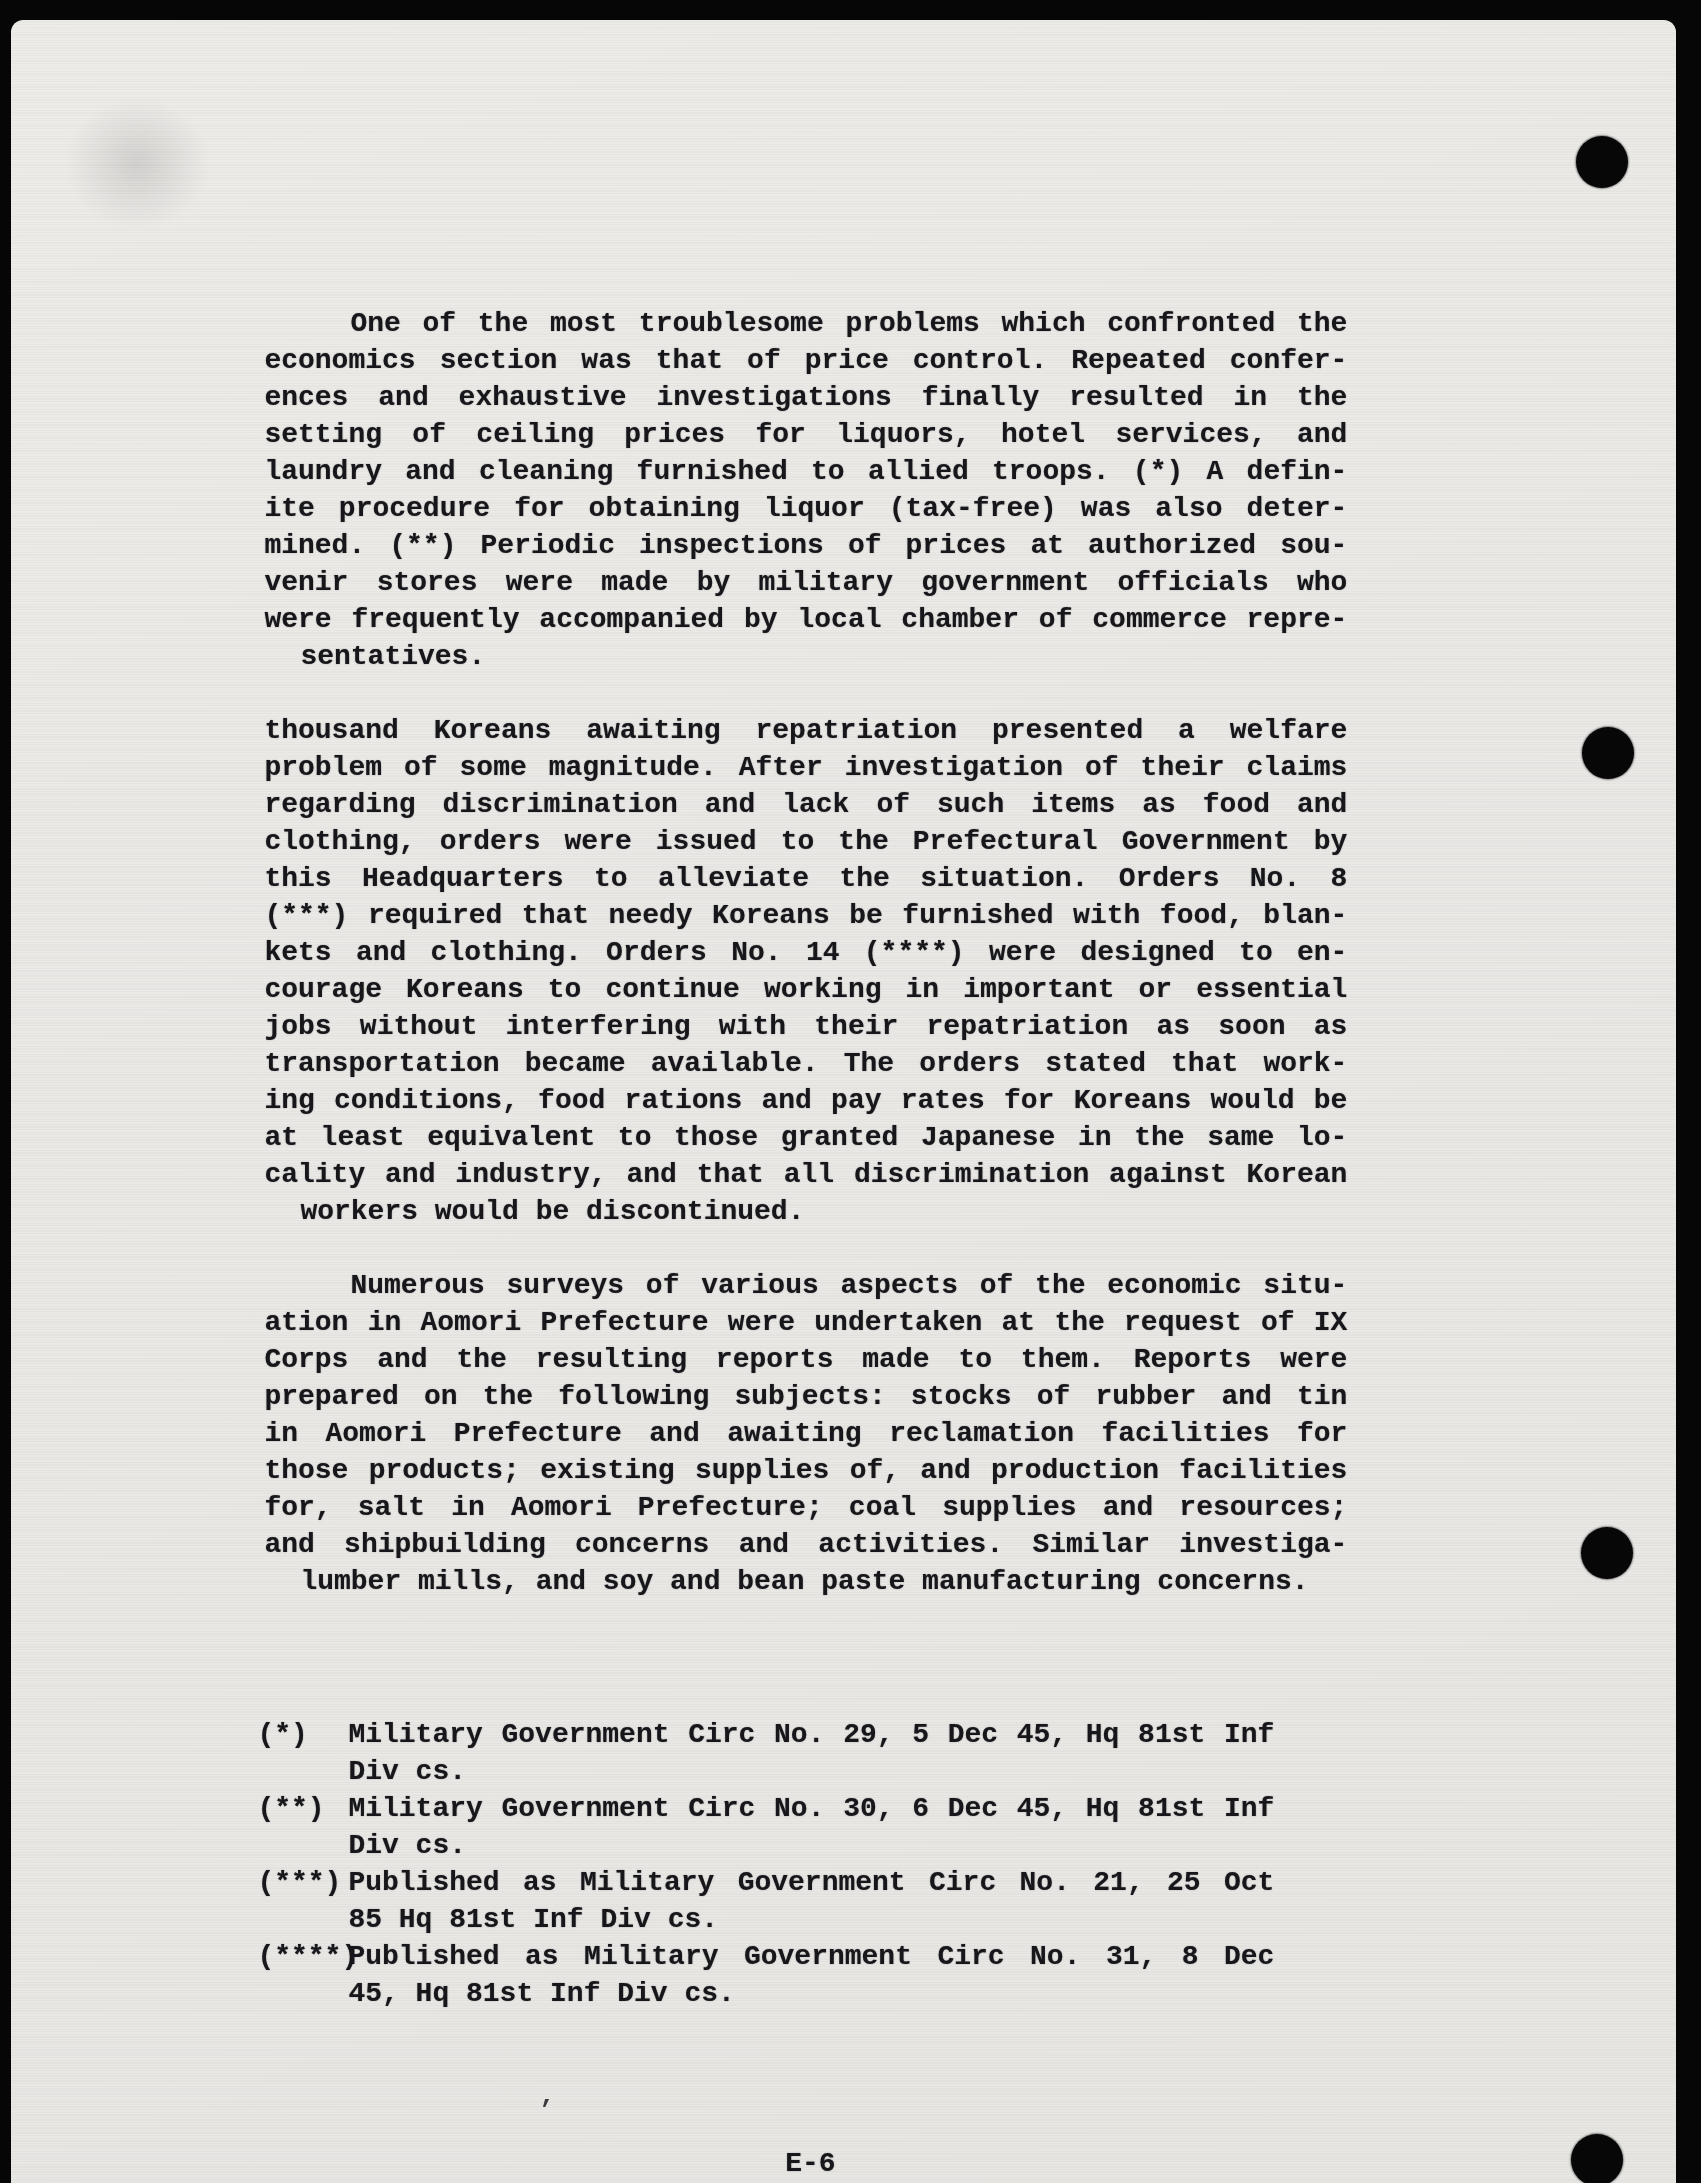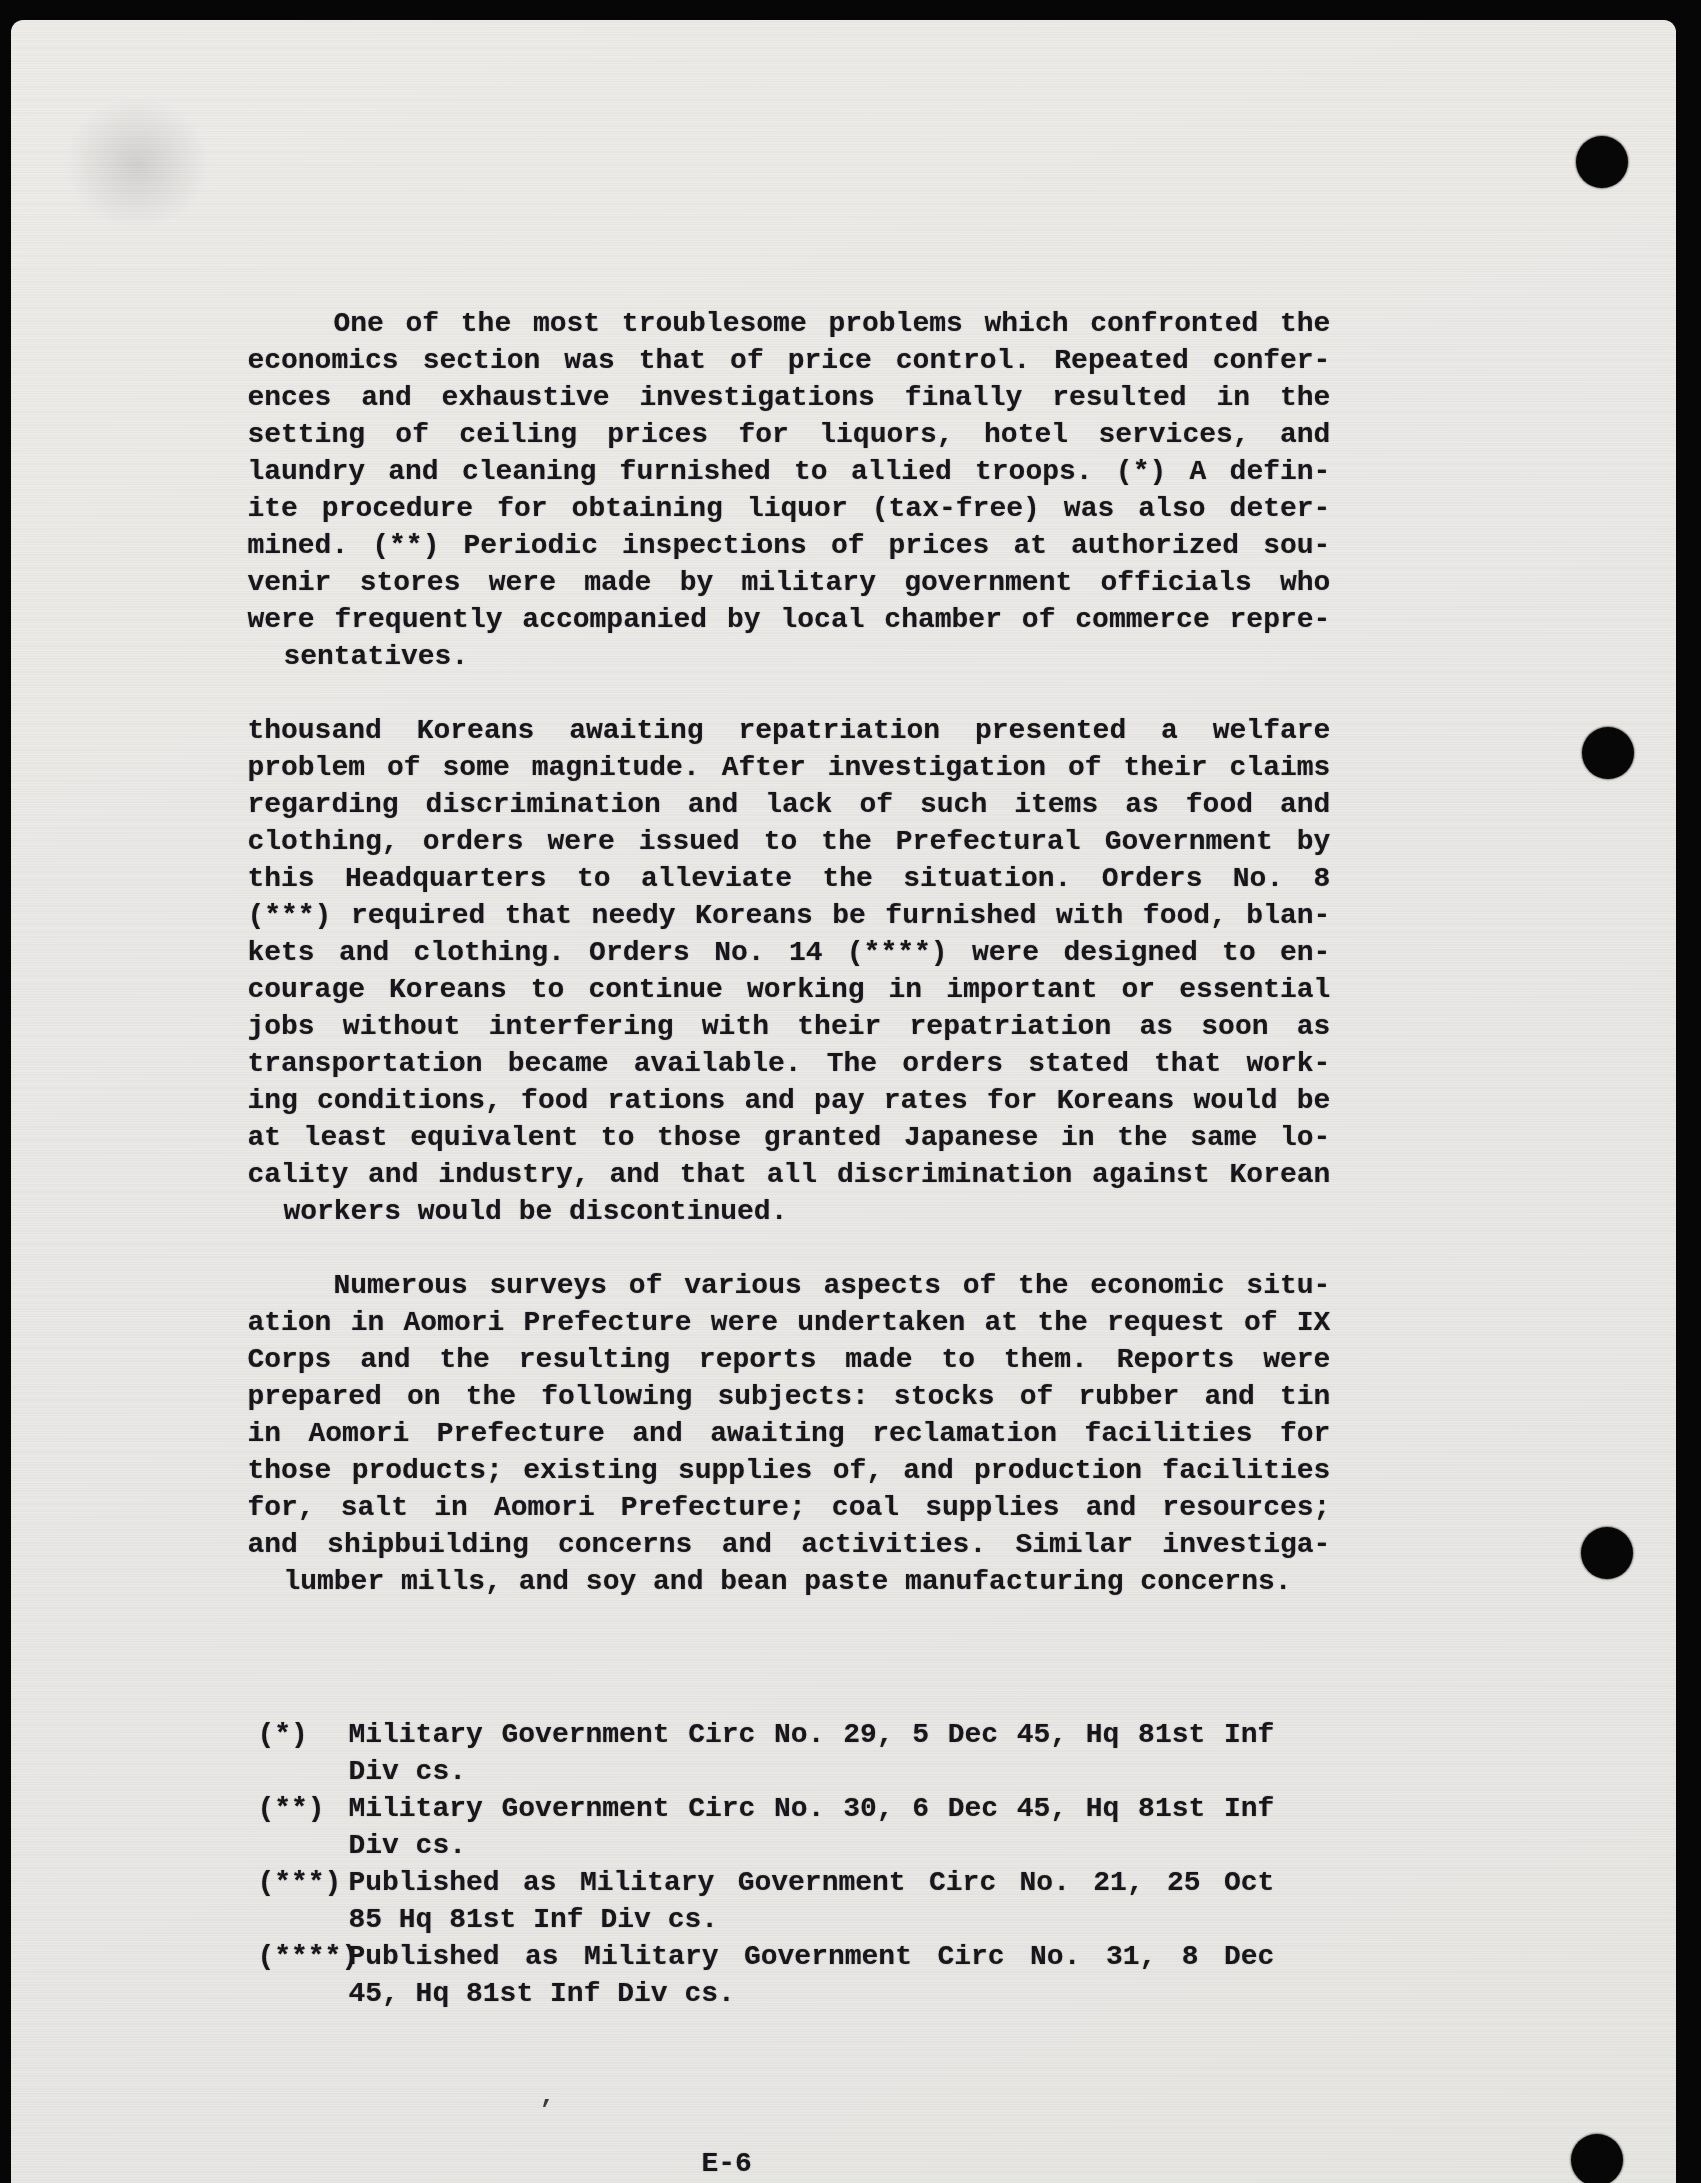--- a/index.html
+++ b/index.html
@@ -25,21 +25,21 @@
     position:absolute;inset:0;border-radius:12.2px;
     background:repeating-linear-gradient(180deg,rgba(255,255,255,.05) 0 1.3px,rgba(0,0,0,.02) 1.3px 2.6px);
     pointer-events:none;
   }
   .smudge{
     position:absolute;left:26px;top:52px;width:201px;height:183px;
     background:radial-gradient(closest-side,rgba(40,40,40,.14),rgba(40,40,40,0) 72%);
     pointer-events:none;
   }
   .textcol{
-    position:absolute;left:236px;top:285px;width:1083px;
+    position:absolute;left:253px;top:285px;width:1083px;
     color:var(--ink);
     font-size:28px;line-height:37px;font-weight:700;
     filter:blur(0.3px);
     text-shadow:0 0 1.3px rgba(23,22,26,.45);
   }
   .para{margin:0 0 37px 0;}
   .tline{text-align:justify;text-align-last:justify;}
   .tline.first{padding-left:86px;}
   .tline.last{text-align-last:left;margin-left:36px;}
   .footnotes{
@@ -49,21 +49,21 @@
     filter:blur(0.3px);
     text-shadow:0 0 1.3px rgba(23,22,26,.45);
   }
   .fn{position:relative;}
   .fn-marker{position:absolute;left:0;top:0;}
   .fn-text{margin-left:91px;width:926px;}
   .fn-line{text-align:justify;text-align-last:justify;}
   .fn-line.last{text-align-last:left;}
   .footer{
     position:absolute;left:690px;top:2125px;width:218px;
-    text-align:left;color:var(--ink);
+    text-align:center;color:var(--ink);
     font-size:28px;font-weight:700;line-height:37px;
     filter:blur(0.3px);
     text-shadow:0 0 1.3px rgba(23,22,26,.5);
   }
   .stray-mark{
     position:absolute;left:527px;top:2077px;
     color:#3a3a3e;font-size:25px;font-weight:700;
     filter:blur(0.3px);
   }
   .hole{

